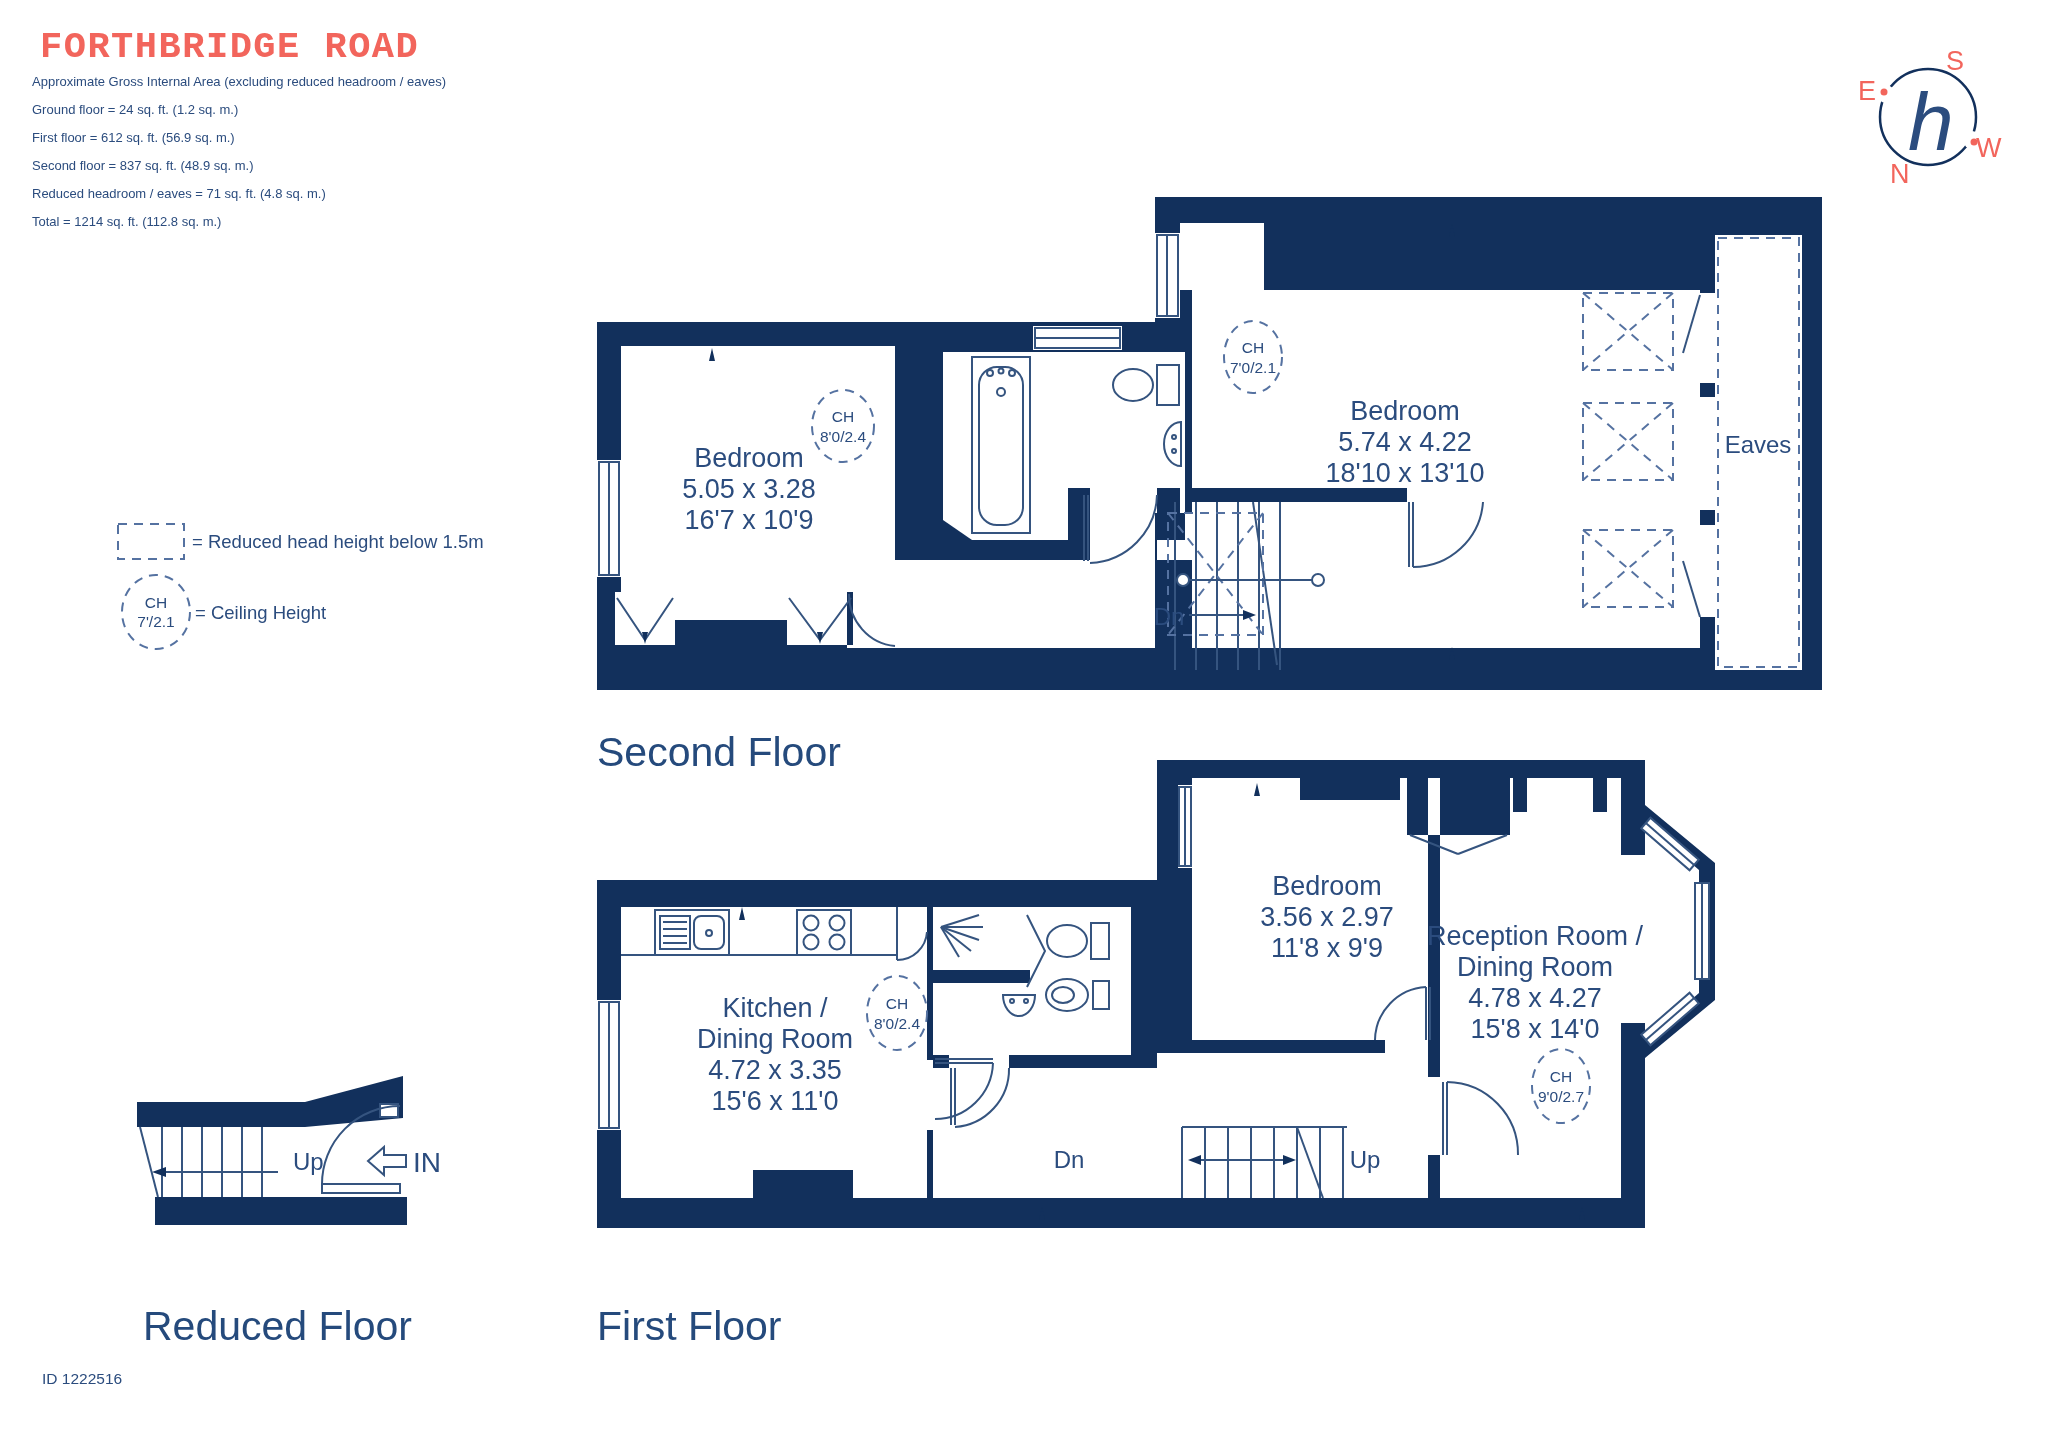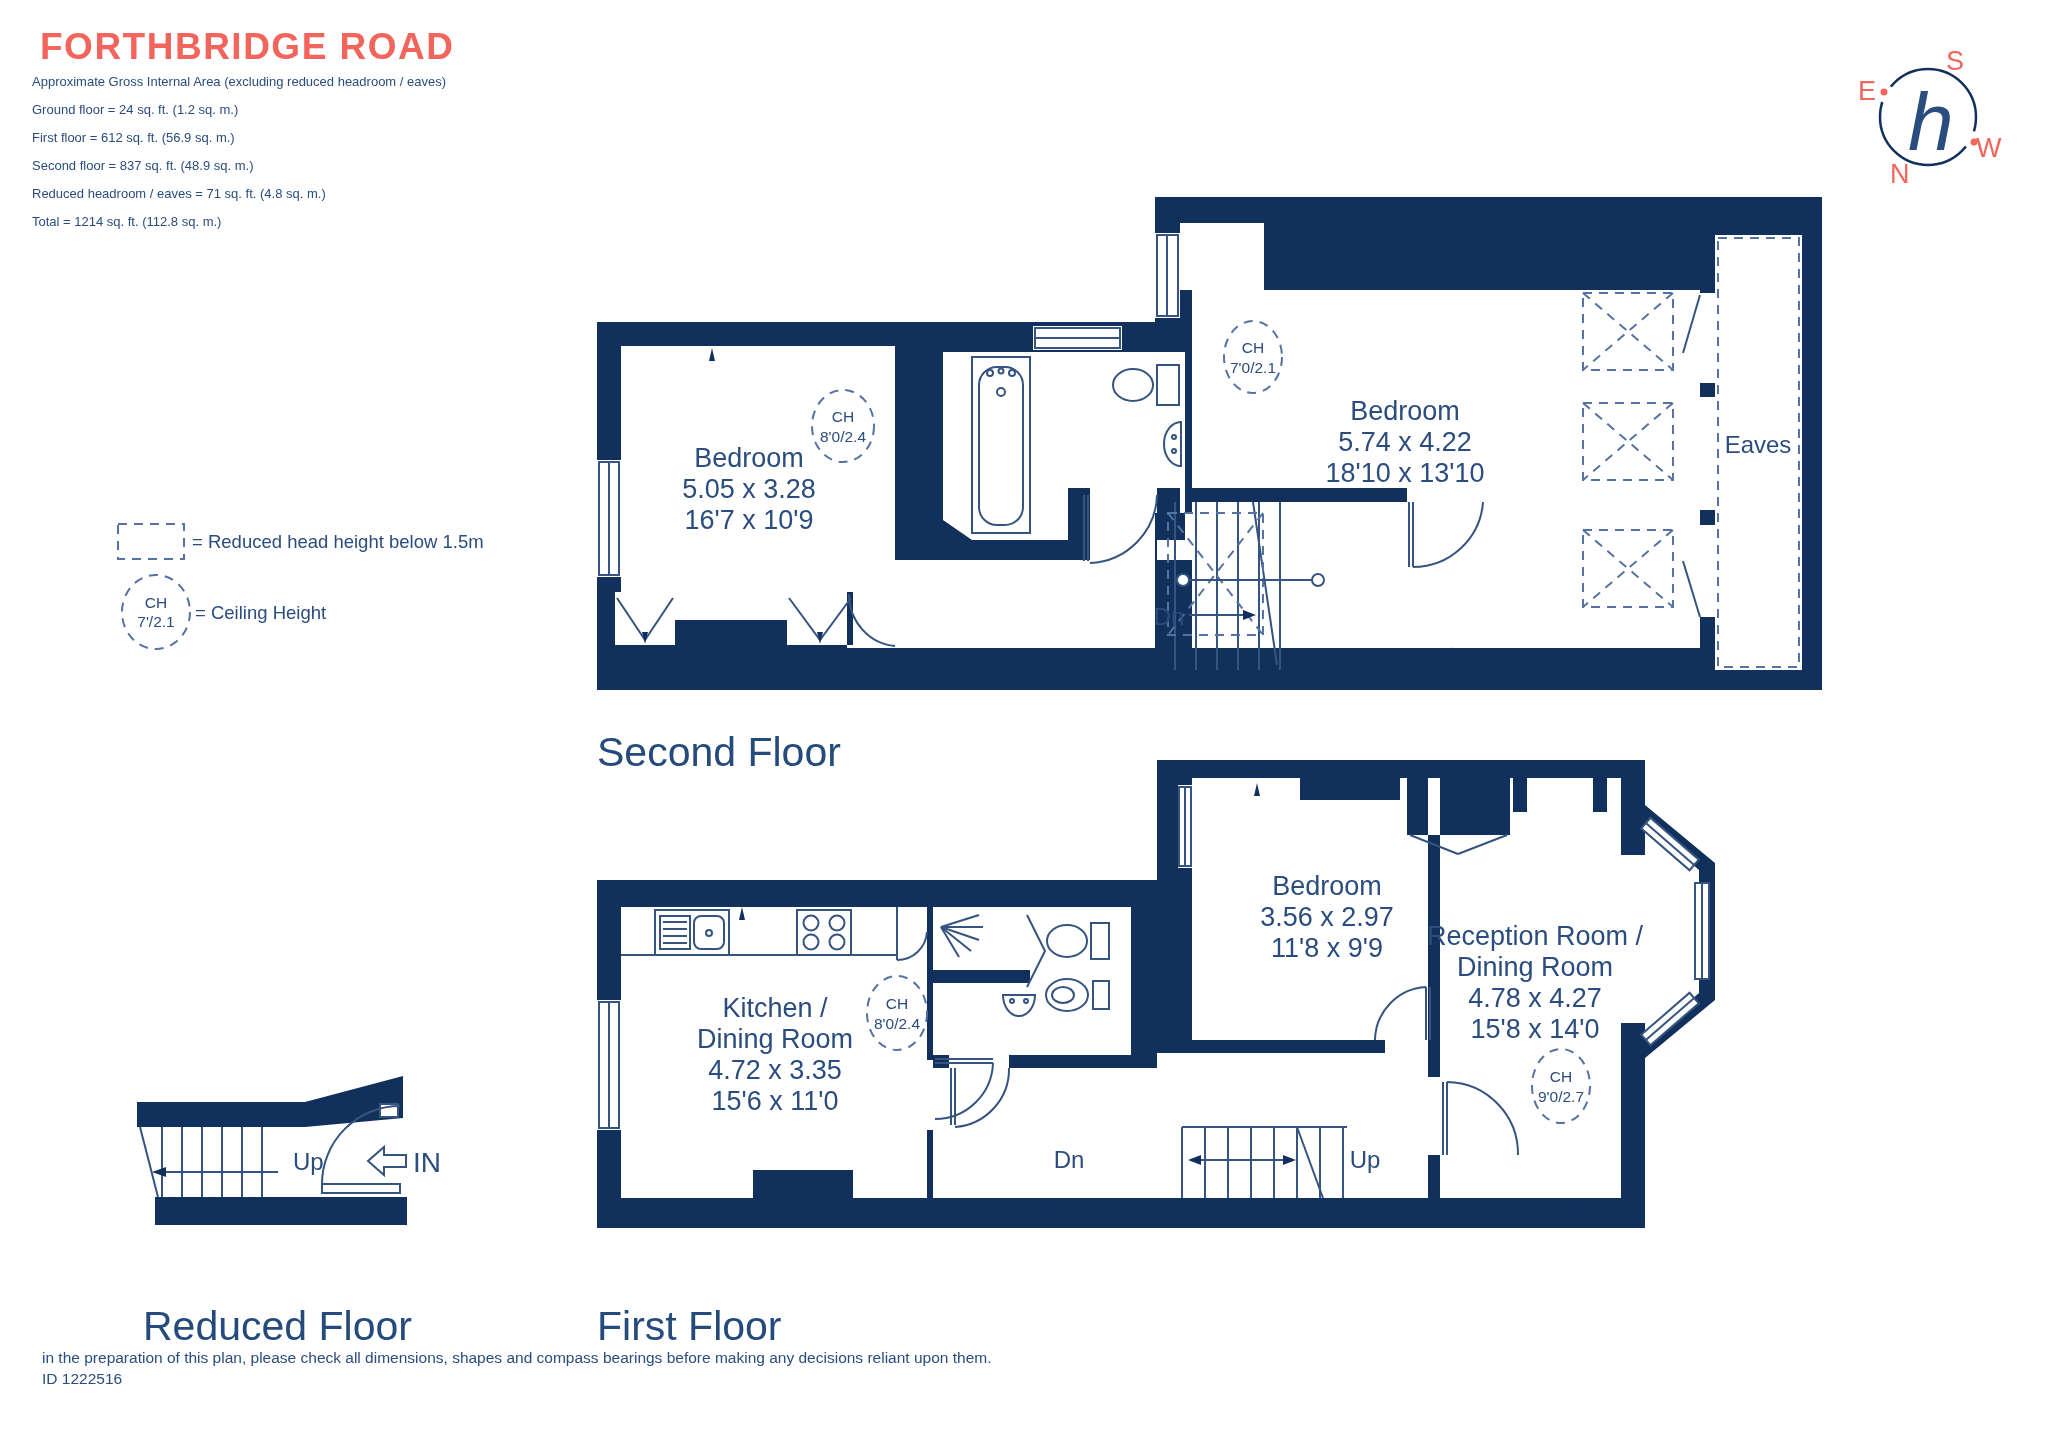--- a/index.html
+++ b/index.html
@@ -1,18 +1,18 @@
 <!DOCTYPE html>
 <html><head>
 <meta charset="utf-8">
 <style>
   html,body{margin:0;padding:0;background:#fff;}
   #page{position:relative;width:2048px;height:1441px;background:#ffffff;overflow:hidden;
         font-family:"Liberation Sans",sans-serif;}
-  .title{position:absolute;left:40px;top:26px;font-family:Liberation Sans, sans-serif;
+  .title{position:absolute;left:40px;top:26px;font-family:Liberation Mono, monospace;
          font-weight:bold;font-size:37px;letter-spacing:1.5px;color:#f2655c;}
   .hline{position:absolute;left:32px;font-size:13px;color:#2b4c7e;white-space:nowrap;}
   .floorlabel{position:absolute;font-size:41px;color:#254a7c;margin-top:41px;}
   .foot{position:absolute;left:42px;font-size:15.5px;color:#2b4c7e;white-space:nowrap;}
   svg text{font-family:"Liberation Sans",sans-serif;fill:#2b4c7e;}
   .room{font-size:27px;}
   .chtxt{font-size:15.5px;}
   .small{font-size:24px;}
   .wall{fill:#12305c;fill-rule:evenodd;}
   .ov{fill:#12305c;}
@@ -378,16 +378,15 @@
       <path class="fx" d="M222,124 A78,78 0 0 1 300,46"></path>
     </g>
     <g>
       <path d="M268,101 L284,87 L284,95 L306,95 L306,107 L284,107 L284,115 Z" fill="#ffffff" stroke="#35547f" stroke-width="2"></path>
     </g>
     <text class="small" x="193" y="110">Up</text>
     <text x="313" y="112" font-size="28">IN</text>
   </svg>
   <div class="floorlabel" style="left:143px;top:1262px">Reduced Floor</div>
 
-  <div class="foot" style="top:1349px">in the preparation of this plan, please check all dimensions, shapes and compass bearings before making any decisions reliant upon them.</div>
   <div class="foot" style="top:1370px">ID 1222516</div>
 
 </div>
 
 </body></html>

